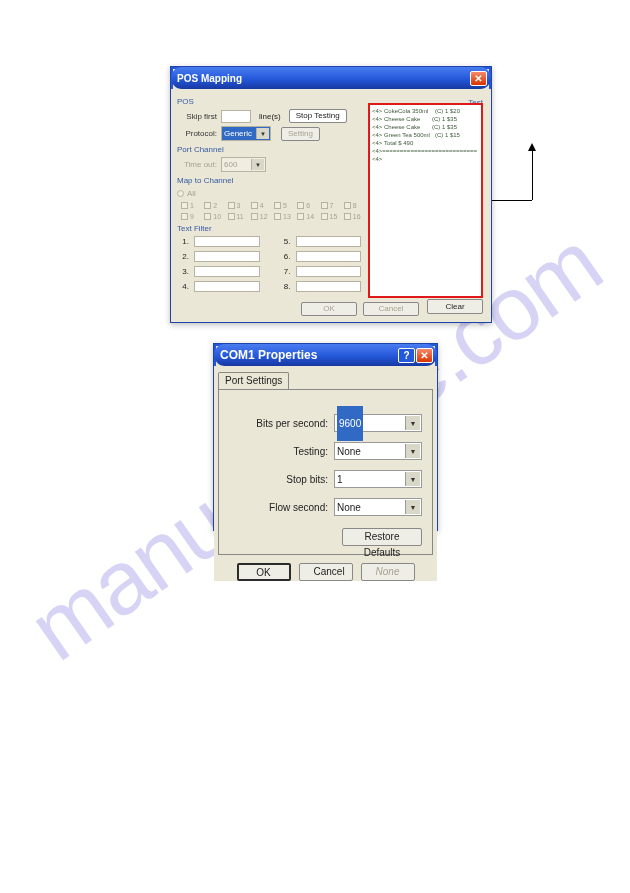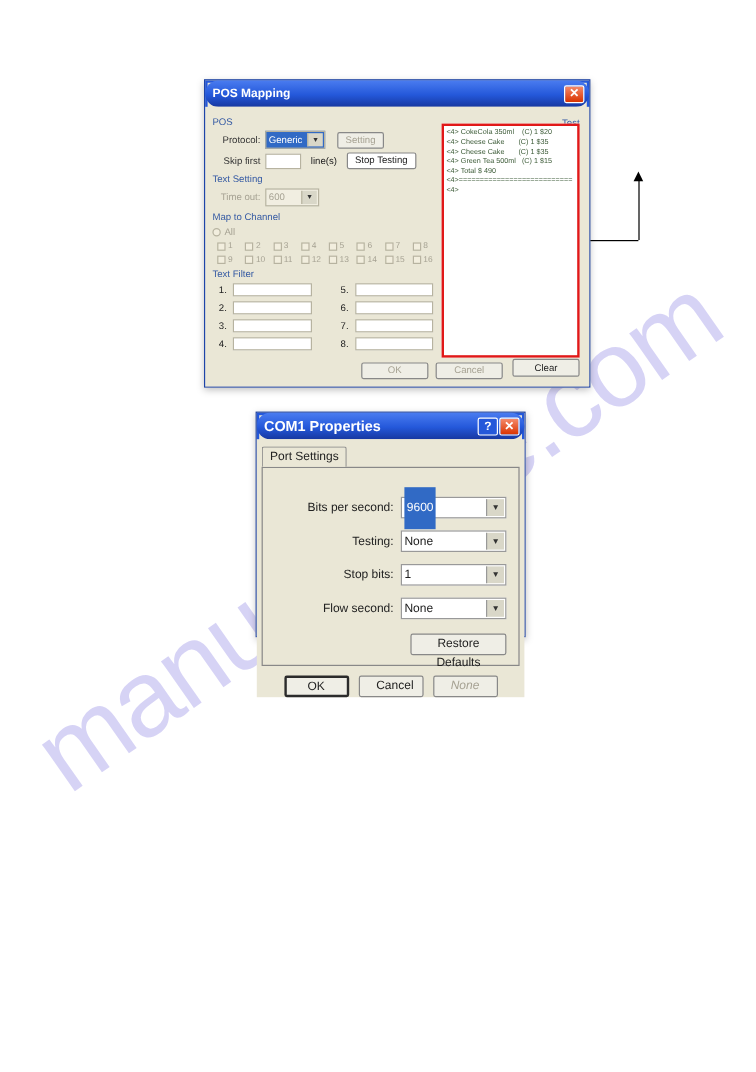--- a/index.html
+++ b/index.html
@@ -108,34 +108,34 @@
       <div class="line">&lt;4&gt; Cheese Cake       (C) 1 $35</div>
       <div class="line">&lt;4&gt; Green Tea 500ml   (C) 1 $15</div>
       <div class="line">&lt;4&gt; Total $ 490</div>
       <div class="line">&lt;4&gt;===========================</div>
       <div class="line">&lt;4&gt;</div>
     </div>
 
     <div style="width:188px;">
       <div class="grp-title">POS</div>
       <div class="row">
-        <span class="lbl">Protocol:</span>
-        <span class="sel" style="width:50px;background:var(--highlight);color:#fff;">
-            <span>Generic</span>
-          </span>
-        <span class="btn dis" style="margin-left:10px;">Setting</span>
-      </div>
-      <div class="row">
         <span class="lbl">Skip first</span>
         <span class="inp" style="width:30px"></span>
         <span style="margin:0 8px">line(s)</span>
         <span class="btn" style="background:#fff">Stop Testing</span>
       </div>
-
-      <div class="grp-title">Text Setting</div>
+      <div class="row">
+        <span class="lbl">Protocol:</span>
+        <span class="sel" style="width:50px;background:var(--highlight);color:#fff;">
+            <span>Generic</span>
+          </span>
+        <span class="btn dis" style="margin-left:10px;">Setting</span>
+      </div>
+
+      <div class="grp-title">Port Channel</div>
       <div class="row">
         <span class="lbl muted">Time out:</span>
         <span class="sel" style="width:45px;color:var(--text-muted);background:#f1eee1;">
             <span>600</span>
           </span>
       </div>
 
       <div class="grp-title">Map to Channel</div>
       <div class="radio-row">
         <label class="radio">

